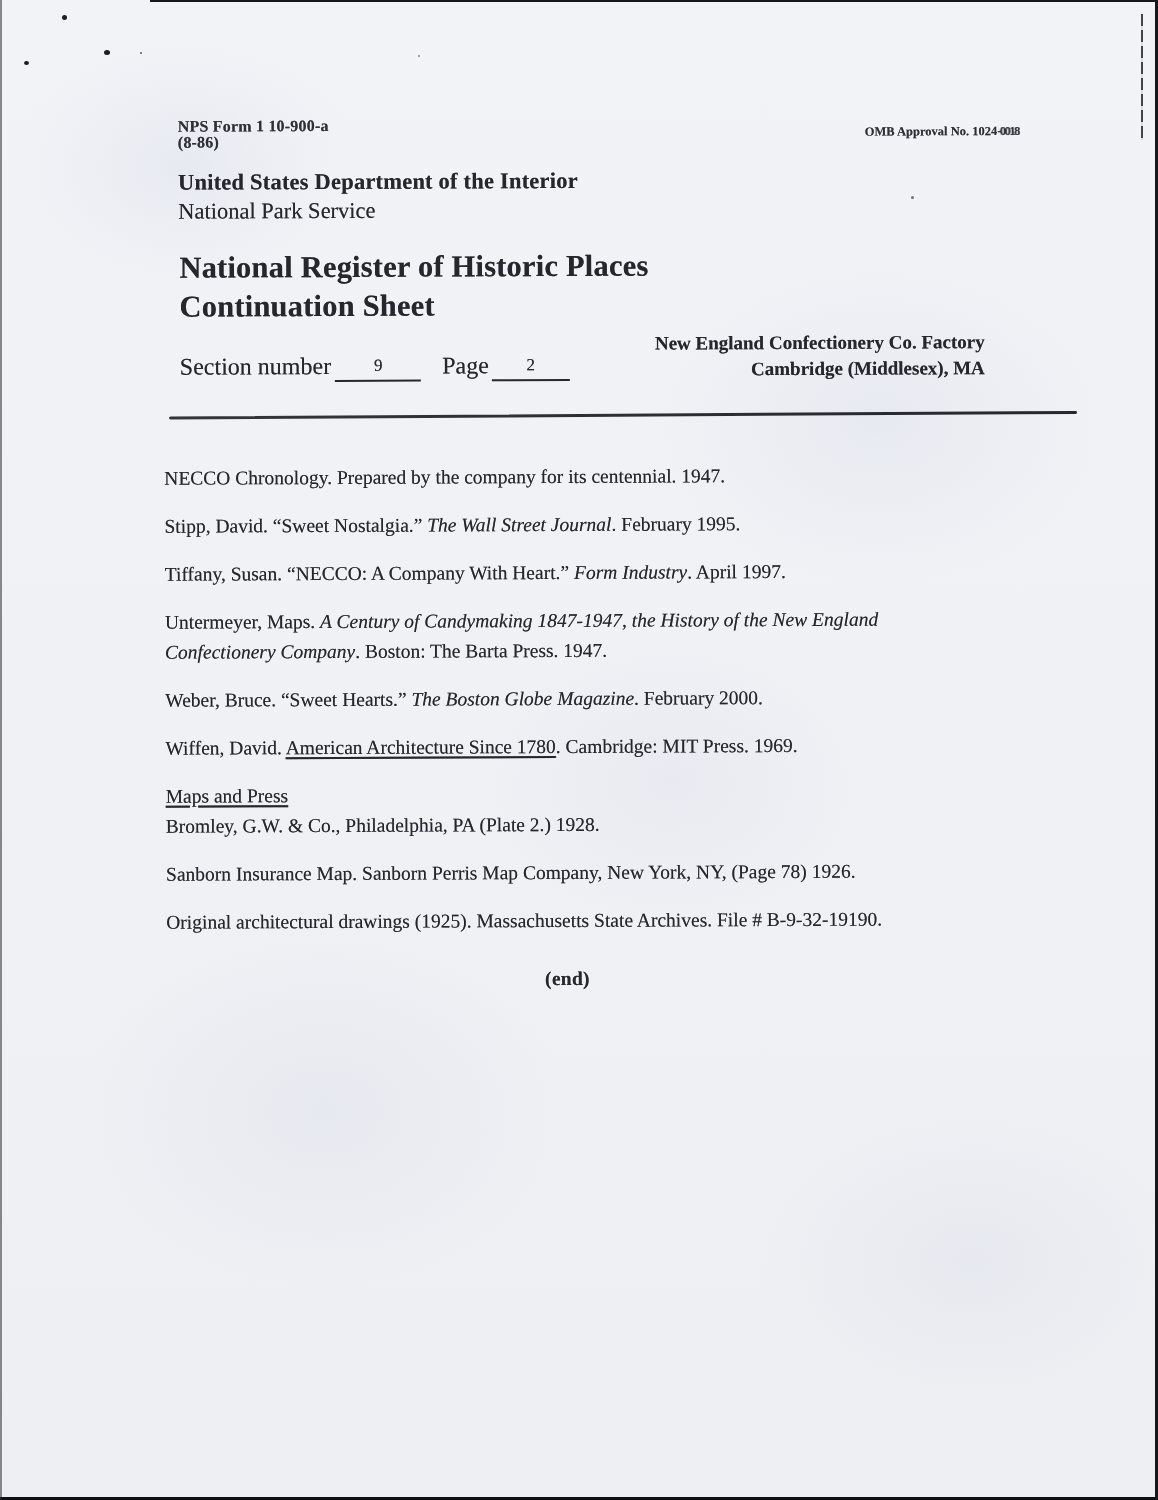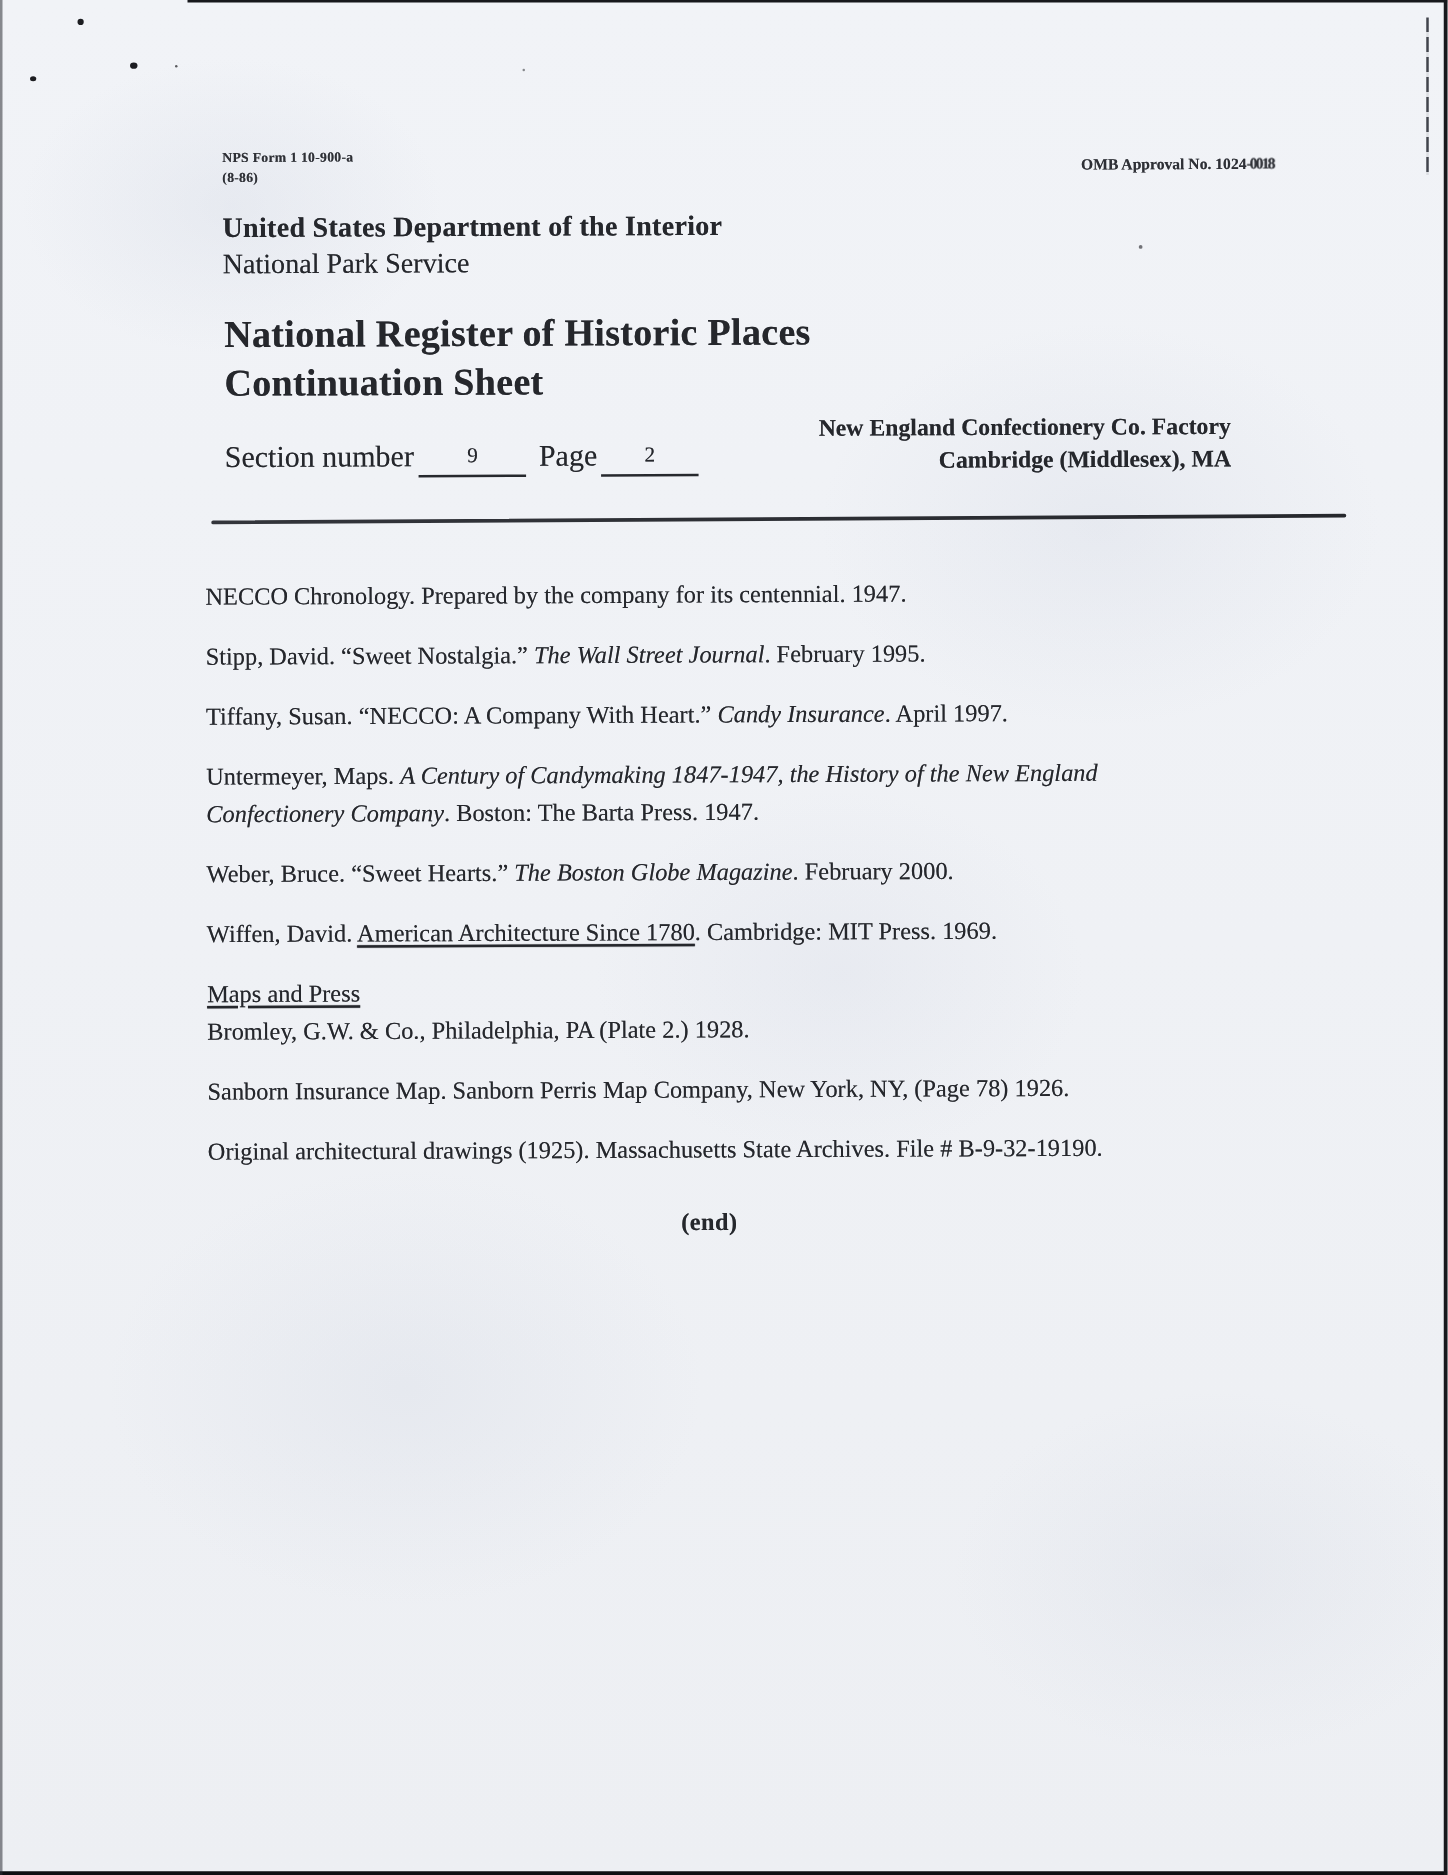--- a/index.html
+++ b/index.html
@@ -14,38 +14,38 @@
       radial-gradient(320px 230px at 76% 28%, rgba(202,208,222,.24), transparent 70%),
       radial-gradient(280px 210px at 58% 52%, rgba(206,211,225,.22), transparent 70%),
       radial-gradient(340px 250px at 28% 74%, rgba(204,210,223,.24), transparent 70%),
       radial-gradient(300px 210px at 84% 84%, rgba(202,208,221,.22), transparent 70%),
       linear-gradient(#f1f3f7,#edeff3);
   }
   .skew{position:absolute;inset:0;transform:rotate(-.25deg);transform-origin:560px 640px;}
   .abs{position:absolute;}
 
   
-  .form-meta{left:180px;top:117px;font-size:11px;font-weight:600;line-height:16px;letter-spacing:.2px;color:#2e3036;}
+  .form-meta{left:180px;top:117px;font-size:16px;font-weight:600;line-height:16px;letter-spacing:.2px;color:#2e3036;}
   .omb{left:867px;top:126px;font-size:12.5px;font-weight:600;color:#2e3036;white-space:nowrap;text-align:right;}
   .omb .smudge{filter:blur(.6px);letter-spacing:-1.5px;font-weight:700;}
 
   .agency{left:180px;top:166px;font-size:22.5px;line-height:29px;white-space:nowrap;}
   .agency .l1{font-weight:700;letter-spacing:.2px;}
   .agency .l2{font-weight:400;}
 
   .doc-title{left:181px;top:247px;font-size:30.5px;font-weight:700;line-height:39px;letter-spacing:.2px;white-space:nowrap;}
 
   .property{right:172px;top:331px;text-align:right;font-weight:700;font-size:19px;line-height:26px;white-space:nowrap;}
 
   .section-line{left:181px;top:352px;font-size:24px;white-space:nowrap;}
   .blank{display:inline-block;border-bottom:2.5px solid #26282d;text-align:center;vertical-align:baseline;}
   .blank .blank-val{position:relative;top:-3px;font-size:17px;}
   .blank-section{width:86px;margin-left:4px;}
   .blank-page{width:78px;margin-left:3px;}
-  .page-label{margin-left:10px;}
+  .page-label{margin-left:21px;}
 
   .rule{left:170px;top:414px;width:908px;height:3px;background:linear-gradient(to right,#33353b,#26282d);transform:rotate(-.1deg);border-radius:2px;}
 
   
   .bib{left:165px;top:462px;width:802px;font-size:19.5px;}
   .bib p{margin:0 0 18px 0;line-height:30px;}
   .bib p.heading{margin:4px 0 0 0;}
   .seg-italic{font-style:italic;}
   .seg-underline{text-decoration:underline;text-decoration-thickness:1.5px;text-underline-offset:3px;}
   .end-marker{margin-top:32px;text-align:center;font-weight:700;font-size:19.5px;letter-spacing:.3px;}
@@ -99,21 +99,21 @@
     <div class="abs section-line">
       <span>Section number</span><span class="blank blank-section"><span class="blank-val">9</span></span><span class="page-label">Page</span><span class="blank blank-page"><span class="blank-val">2</span></span>
     </div>
 
     <div class="abs rule"></div>
 
     <div class="abs bib">
 
     <p class=""><span class="seg-plain">NECCO Chronology. Prepared by the company for its centennial. 1947.</span></p>
         <p class=""><span class="seg-plain">Stipp, David. “Sweet Nostalgia.” </span><span class="seg-italic">The Wall Street Journal</span><span class="seg-plain">. February 1995.</span></p>
-        <p class=""><span class="seg-plain">Tiffany, Susan. “NECCO: A Company With Heart.” </span><span class="seg-italic">Candy Insurance</span><span class="seg-plain">.  April 1997.</span></p>
+        <p class=""><span class="seg-plain">Tiffany, Susan. “NECCO: A Company With Heart.” </span><span class="seg-italic">Form Industry</span><span class="seg-plain">.  April 1997.</span></p>
         <p class=""><span class="seg-plain">Untermeyer, Maps. </span><span class="seg-italic">A Century of Candymaking 1847-1947, the History of the New England Confectionery Company</span><span class="seg-plain">. Boston: The Barta Press. 1947.</span></p>
         <p class=""><span class="seg-plain">Weber, Bruce. “Sweet Hearts.” </span><span class="seg-italic">The Boston Globe Magazine</span><span class="seg-plain">. February 2000.</span></p>
         <p class=""><span class="seg-plain">Wiffen, David. </span><span class="seg-underline">American Architecture Since 1780</span><span class="seg-plain">. Cambridge: MIT Press. 1969.</span></p>
         <p class="heading"><span class="seg-underline">Maps and Press</span></p>
         <p class=""><span class="seg-plain">Bromley, G.W. &amp; Co., Philadelphia, PA (Plate 2.) 1928.</span></p>
         <p class=""><span class="seg-plain">Sanborn Insurance Map. Sanborn Perris Map Company, New York, NY, (Page 78) 1926.</span></p>
         <p class=""><span class="seg-plain">Original architectural drawings (1925). Massachusetts State Archives. File # B-9-32-19190.</span></p>
         <div class="end-marker">(end)</div>
       </div>
 

